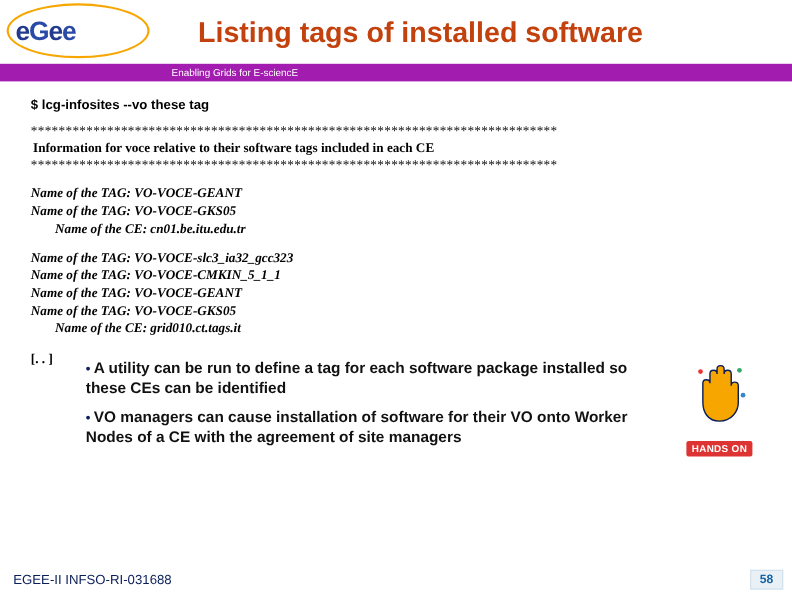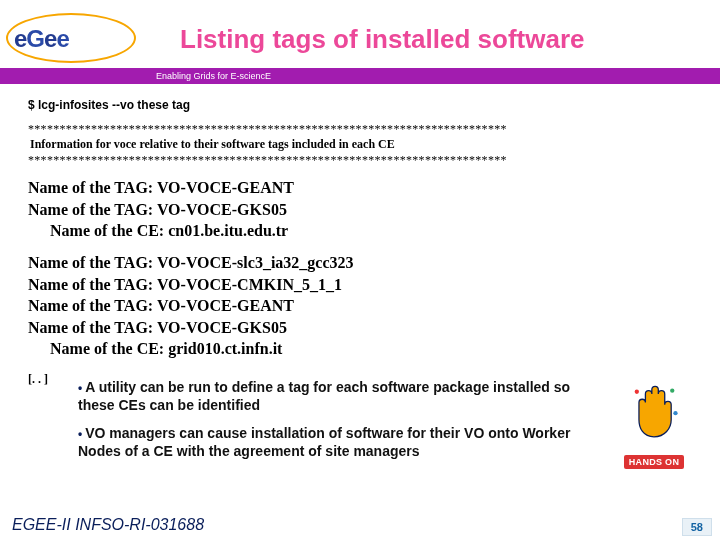--- a/index.html
+++ b/index.html
@@ -7,23 +7,23 @@
     padding: 0;
     width: 720px;
     height: 540px;
     font-family: Arial, Helvetica, sans-serif;
     background: #fff;
     position: relative;
     overflow: hidden;
   }
   .topbar {
     position: relative;
-    height: 68px;
-    display: flex;
-    align-items: flex-end;
+    height: 58px;
+    display: flex;
+    align-items: flex-start;
   }
   .logo {
     width: 150px;
     height: 58px;
     position: relative;
     display: flex;
     align-items: center;
     padding-left: 10px;
   }
   .logo-oval {
@@ -51,21 +51,21 @@
     flex: 1;
     height: 58px;
     display: flex;
     align-items: center;
     justify-content: flex-start;
     padding-left: 20px;
   }
   .title {
     font-size: 26px;
     font-weight: bold;
-    color: #ec4899;
+    color: #c2410c;
   }
   .bluebar {
     height: 16px;
     background: #a21caf;
     color: #fff;
     font-size: 9px;
     display: flex;
     align-items: center;
     padding-left: 156px;
   }
@@ -88,24 +88,25 @@
   }
   .infoline {
     font-family: "Times New Roman", serif;
     font-size: 12px;
     font-weight: bold;
     line-height: 1.2;
     margin: 1px 2px;
   }
   .output-block {
     font-family: "Times New Roman", serif;
-    font-size: 16px;
+    font-size: 12px;
     font-weight: bold;
     line-height: 1.35;
     margin-top: 10px;
+    font-style: italic;
   }
   .output-block .ce { padding-left: 22px; }
   .ellipsis {
     font-family: "Times New Roman", serif;
     font-weight: bold;
     font-size: 12px;
     margin-top: 12px;
   }
   .bullets-row {
     display: flex;
@@ -138,23 +139,22 @@
     font-weight: bold;
     padding: 2px 5px;
     border-radius: 2px;
     margin-top: 16px;
     letter-spacing: 0.3px;
   }
   .footer {
     position: absolute;
     bottom: 6px;
     left: 12px;
-    font-size: 16px;
+    font-size: 12px;
     color: #0a1e5a;
-    font-style: italic;
   }
   .pagenum {
     position: absolute;
     bottom: 4px;
     right: 8px;
     background: #e9f1f7;
     color: #1363a3;
     font-size: 11px;
     font-weight: bold;
     padding: 2px 8px;
@@ -188,21 +188,21 @@
     <div><span>Name of the TAG: </span><span>VO-VOCE-GEANT</span></div>
     <div><span>Name of the TAG: </span><span>VO-VOCE-GKS05</span></div>
     <div class="ce"><span>Name of the CE: </span><span>cn01.be.itu.edu.tr</span></div>
   </div>
 
   <div class="output-block">
     <div><span>Name of the TAG: </span><span>VO-VOCE-slc3_ia32_gcc323</span></div>
     <div><span>Name of the TAG: </span><span>VO-VOCE-CMKIN_5_1_1</span></div>
     <div><span>Name of the TAG: </span><span>VO-VOCE-GEANT</span></div>
     <div><span>Name of the TAG: </span><span>VO-VOCE-GKS05</span></div>
-    <div class="ce"><span>Name of the CE: </span><span>grid010.ct.infn.it</span></div>
+    <div class="ce"><span>Name of the CE: </span><span>grid010.ct.tags.it</span></div>
   </div>
 
   <div class="ellipsis">[. . ]</div>
 
   <div class="bullets-row">
     <div class="bullets">
       <p><span class="dot">•</span><span>A utility can be run to define a tag for each software package installed so these CEs can be identified</span></p>
       <p><span class="dot">•</span><span>VO managers can cause installation of software for their VO onto Worker Nodes of a CE with the agreement of site managers</span></p>
     </div>
     <div class="handson">

